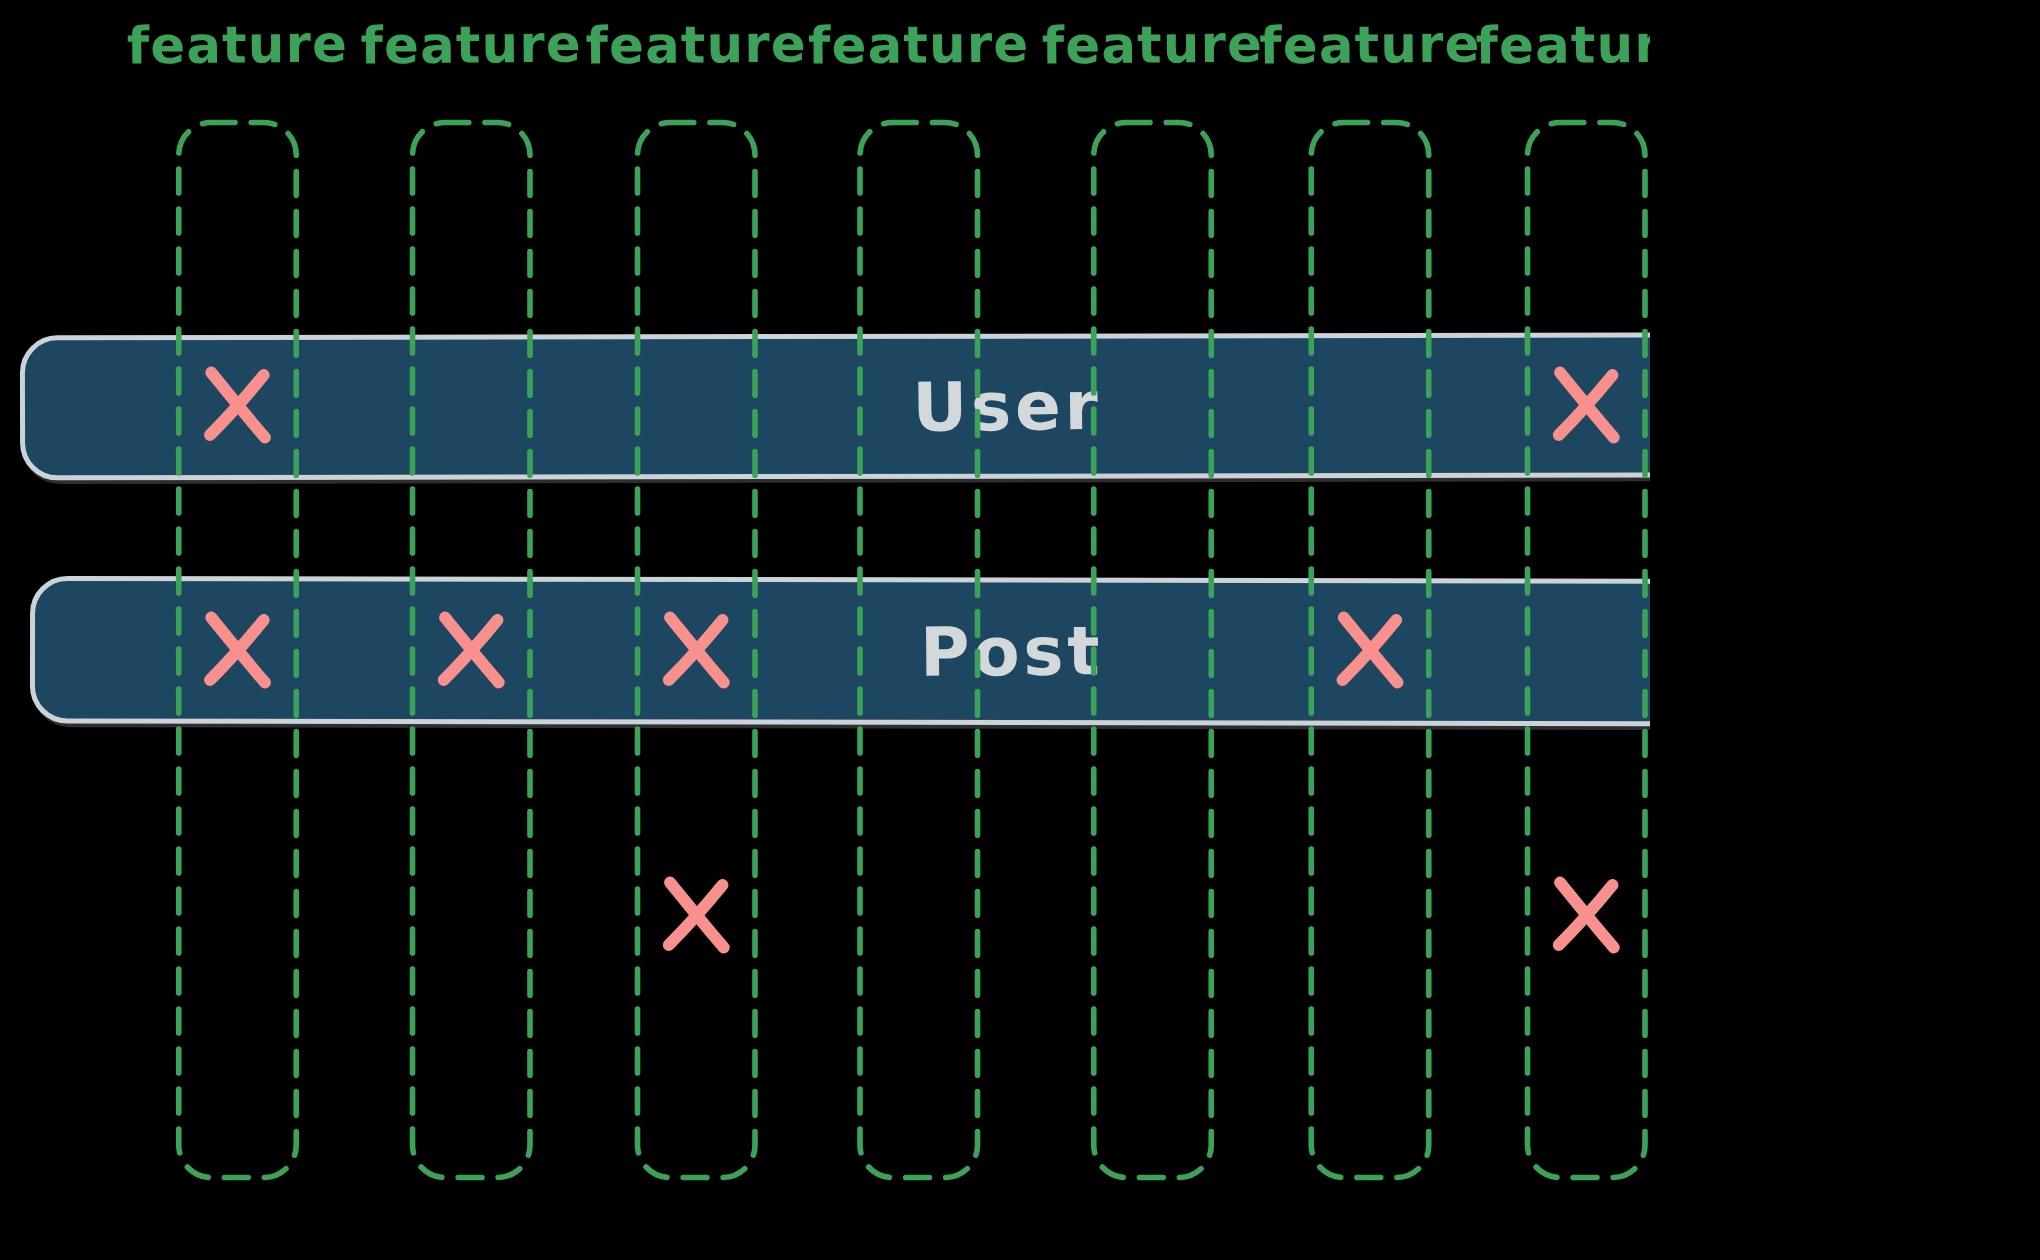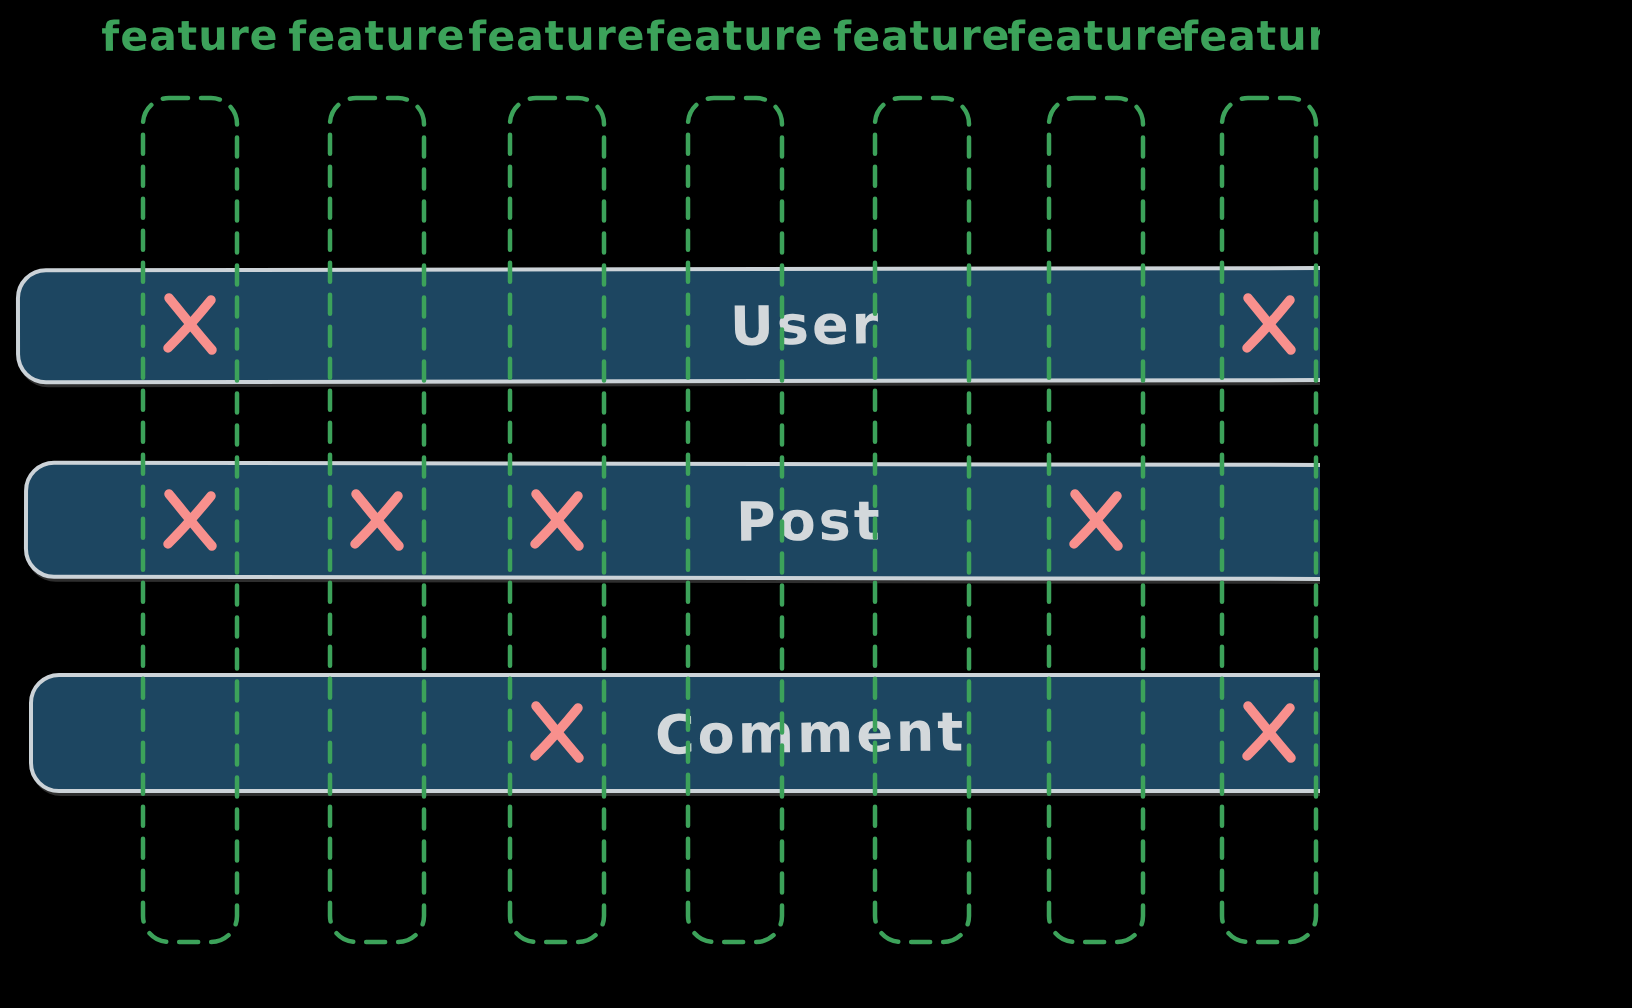--- a/index.html
+++ b/index.html
@@ -160,23 +160,20 @@
         <rect x="3" y="3" width="94" height="844" rx="26"></rect>
       </svg>
   </div>
 
   <div class="entity-row row-user">
     <span class="row-title">User</span>
   </div>
   <div class="entity-row row-post">
     <span class="row-title">Post</span>
   </div>
-  <div class="entity-row row-comment">
-    <span class="row-title">Comment</span>
-  </div>
 
 <svg class="x-mark" viewBox="0 0 68 70" style="left: 190px; top: 323px;">
       <path d="M13 10 C 26 26, 42 46, 56 62"></path>
       <path d="M55 12 C 42 28, 26 46, 12 60"></path>
     </svg>
     <svg class="x-mark" viewBox="0 0 68 70" style="left: 1269px; top: 323px;">
       <path d="M13 10 C 26 26, 42 46, 56 62"></path>
       <path d="M55 12 C 42 28, 26 46, 12 60"></path>
     </svg>
     <svg class="x-mark" viewBox="0 0 68 70" style="left: 190px; top: 519px;">

